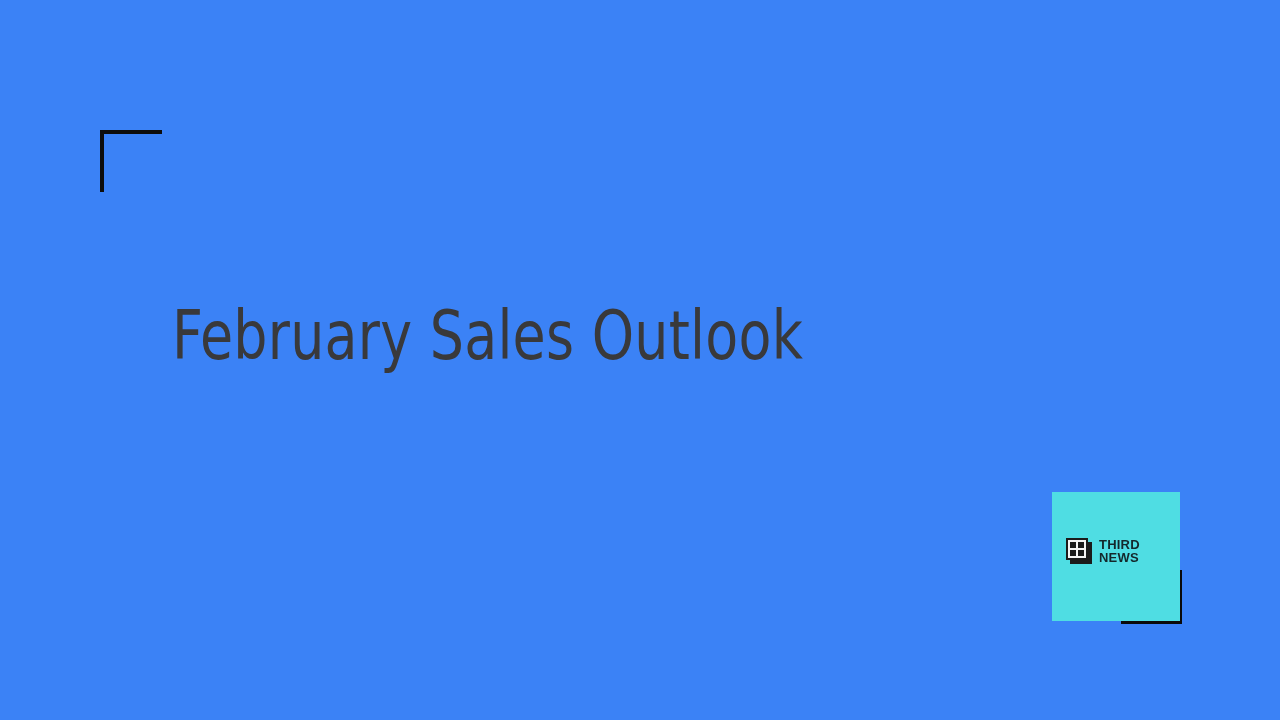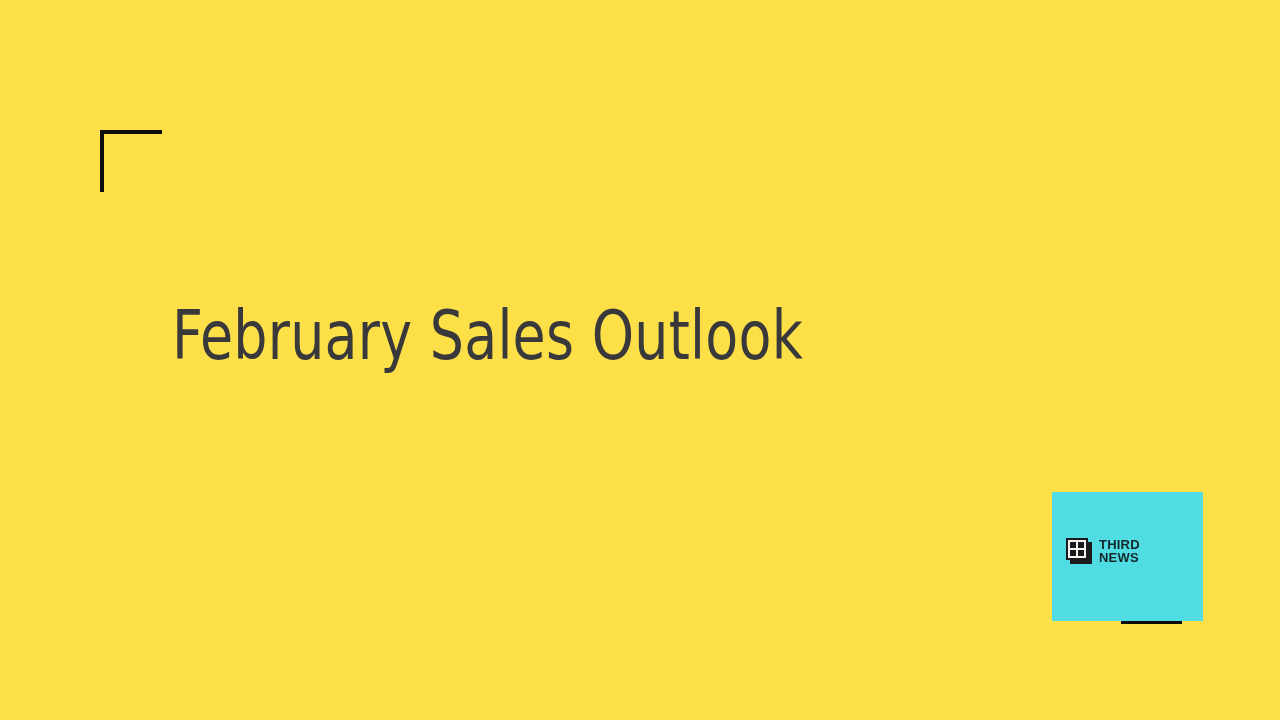--- a/index.html
+++ b/index.html
@@ -9,21 +9,21 @@
     background: #ffffff;
   }
   body {
     font-family: "Liberation Sans", sans-serif;
   }
 
   .slide {
     position: relative;
     width: 1280px;
     height: 720px;
-    background: #fde047;
+    background: #3b82f6;
     overflow: hidden;
     text-decoration: underline;
   }
 
   
   .corner-bracket {
     position: absolute;
     left: 100px;
     top: 130px;
     width: 62px;
@@ -82,21 +82,21 @@
     left: 69px;
     top: 78px;
     width: 61px;
     height: 54px;
     background: #0a0a0a;
   }
   .logo-tile {
     position: absolute;
     left: 0;
     top: 0;
-    width: 151px;
+    width: 128px;
     height: 129px;
     background: #4fdde3;
   }
   .logo-inner {
     position: absolute;
     left: 14px;
     top: 46px;
     display: flex;
     align-items: center;
     gap: 7px;

